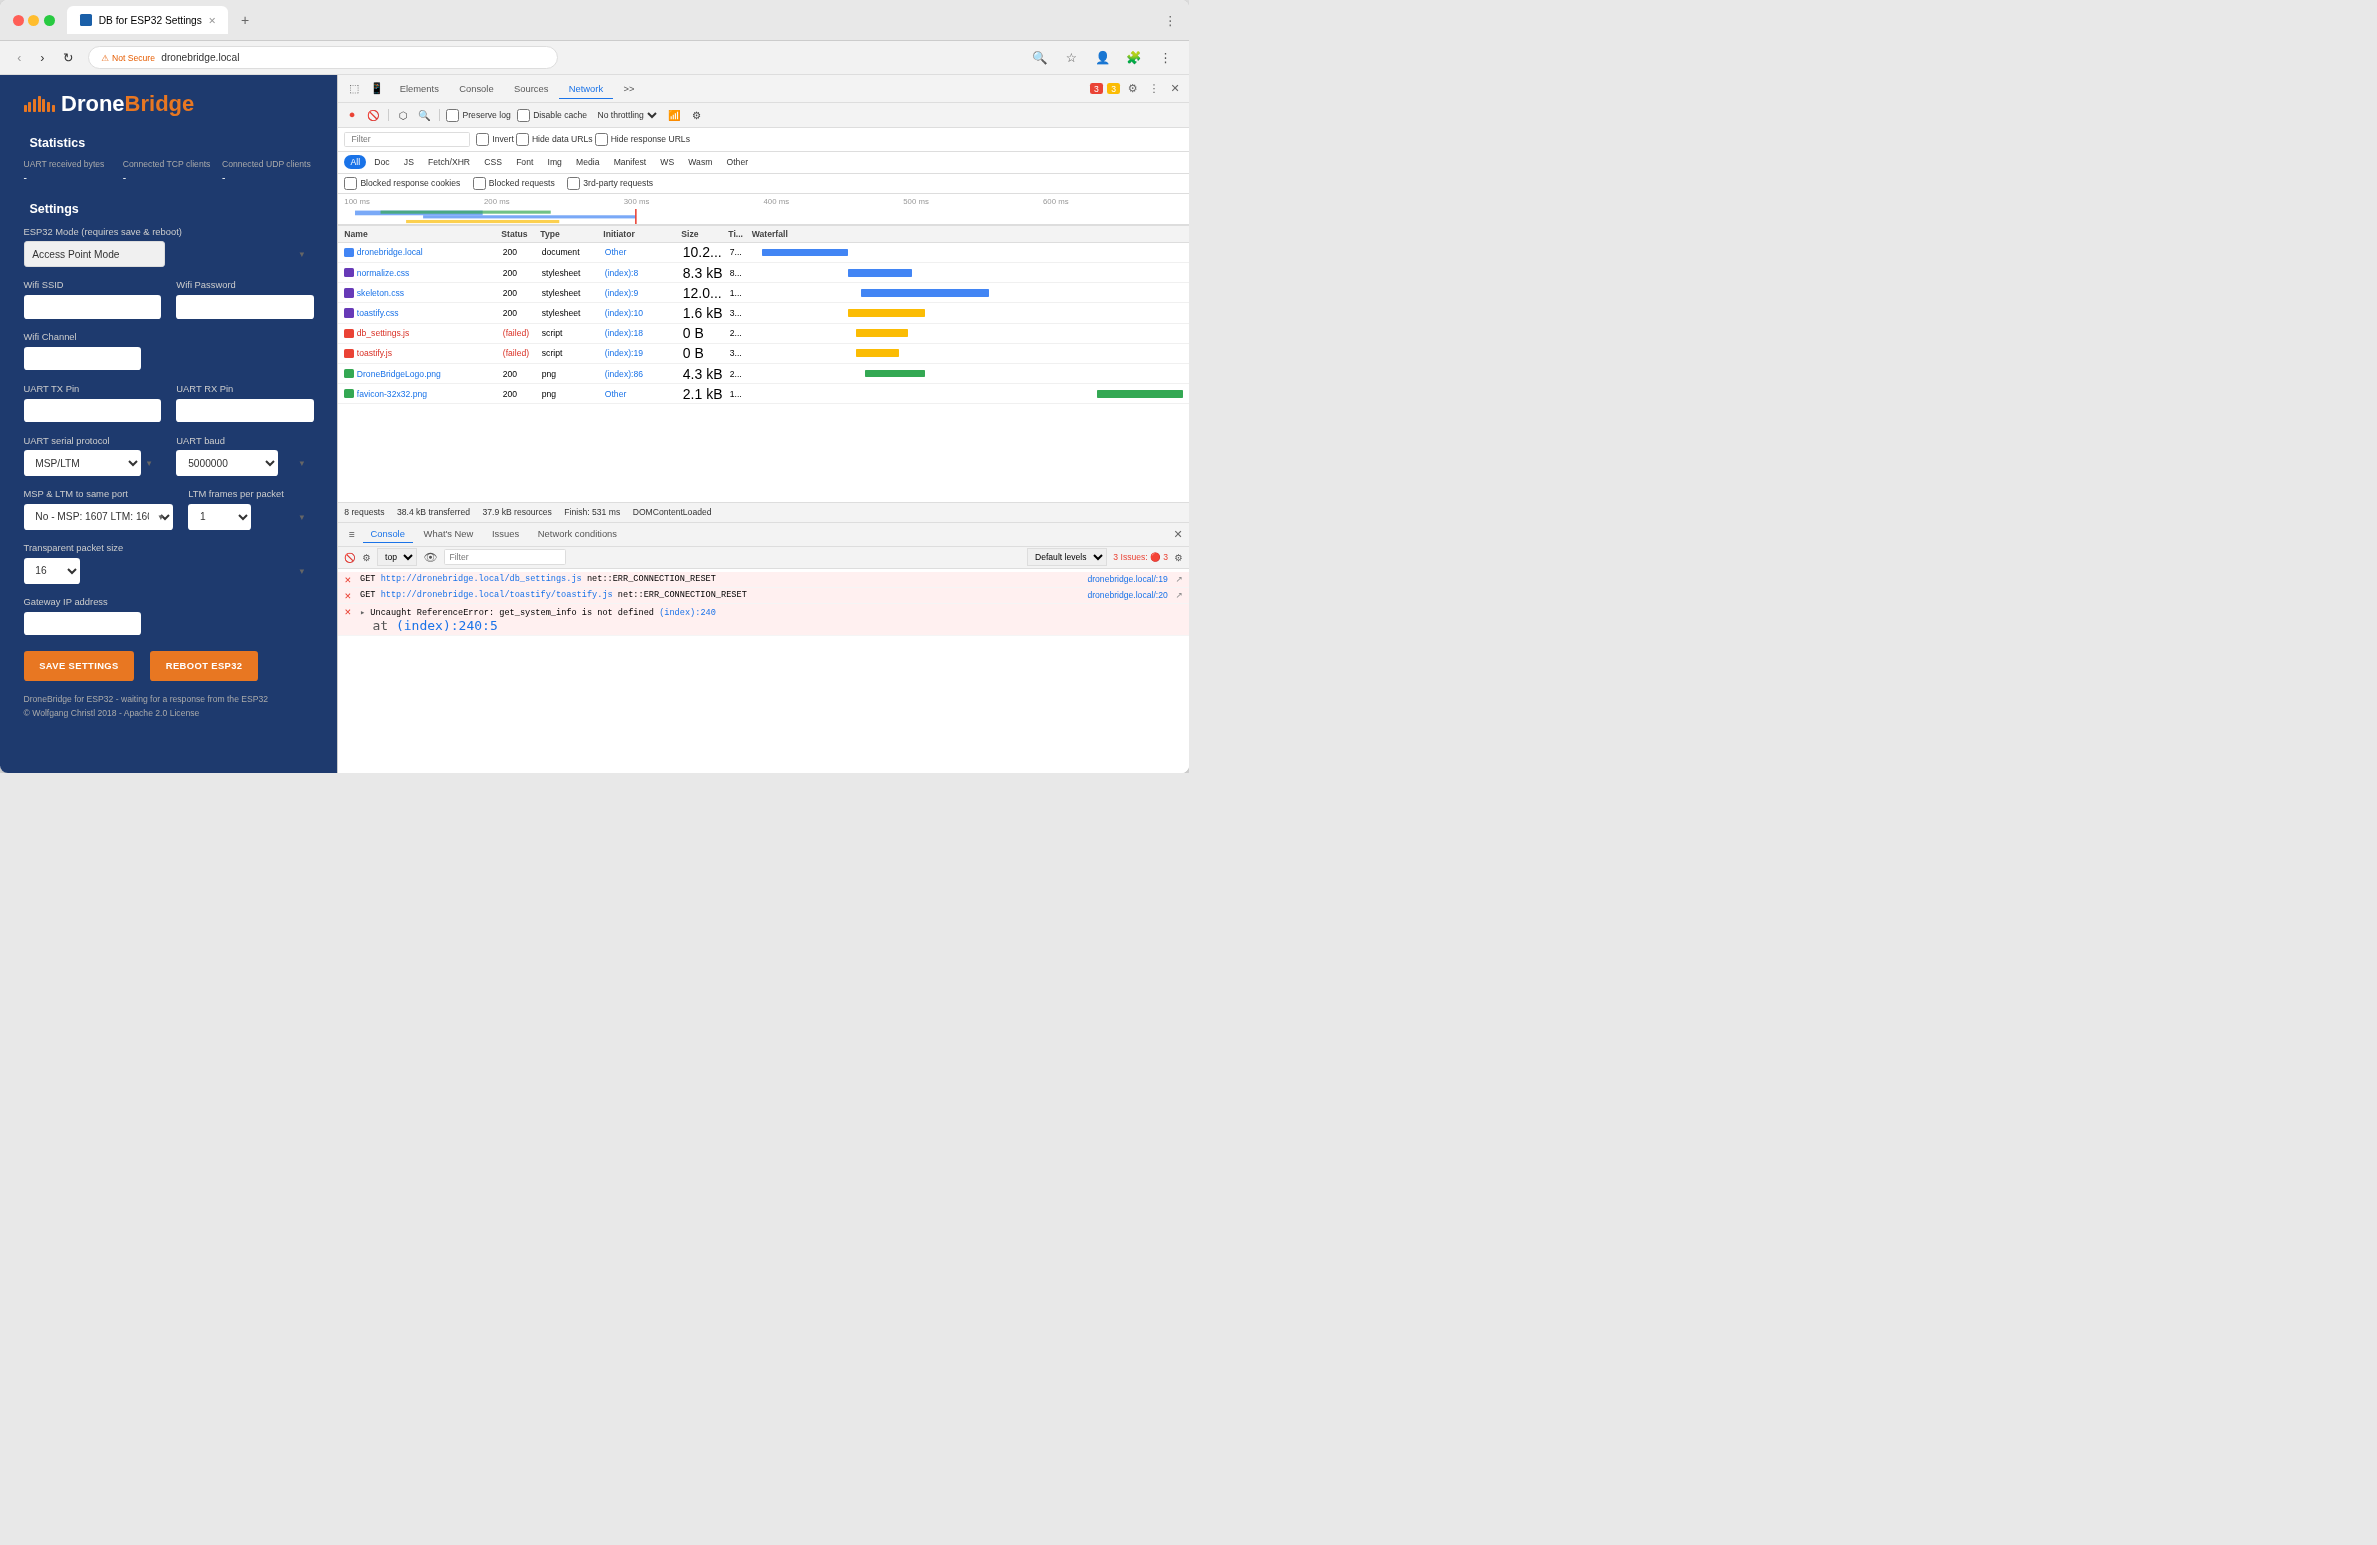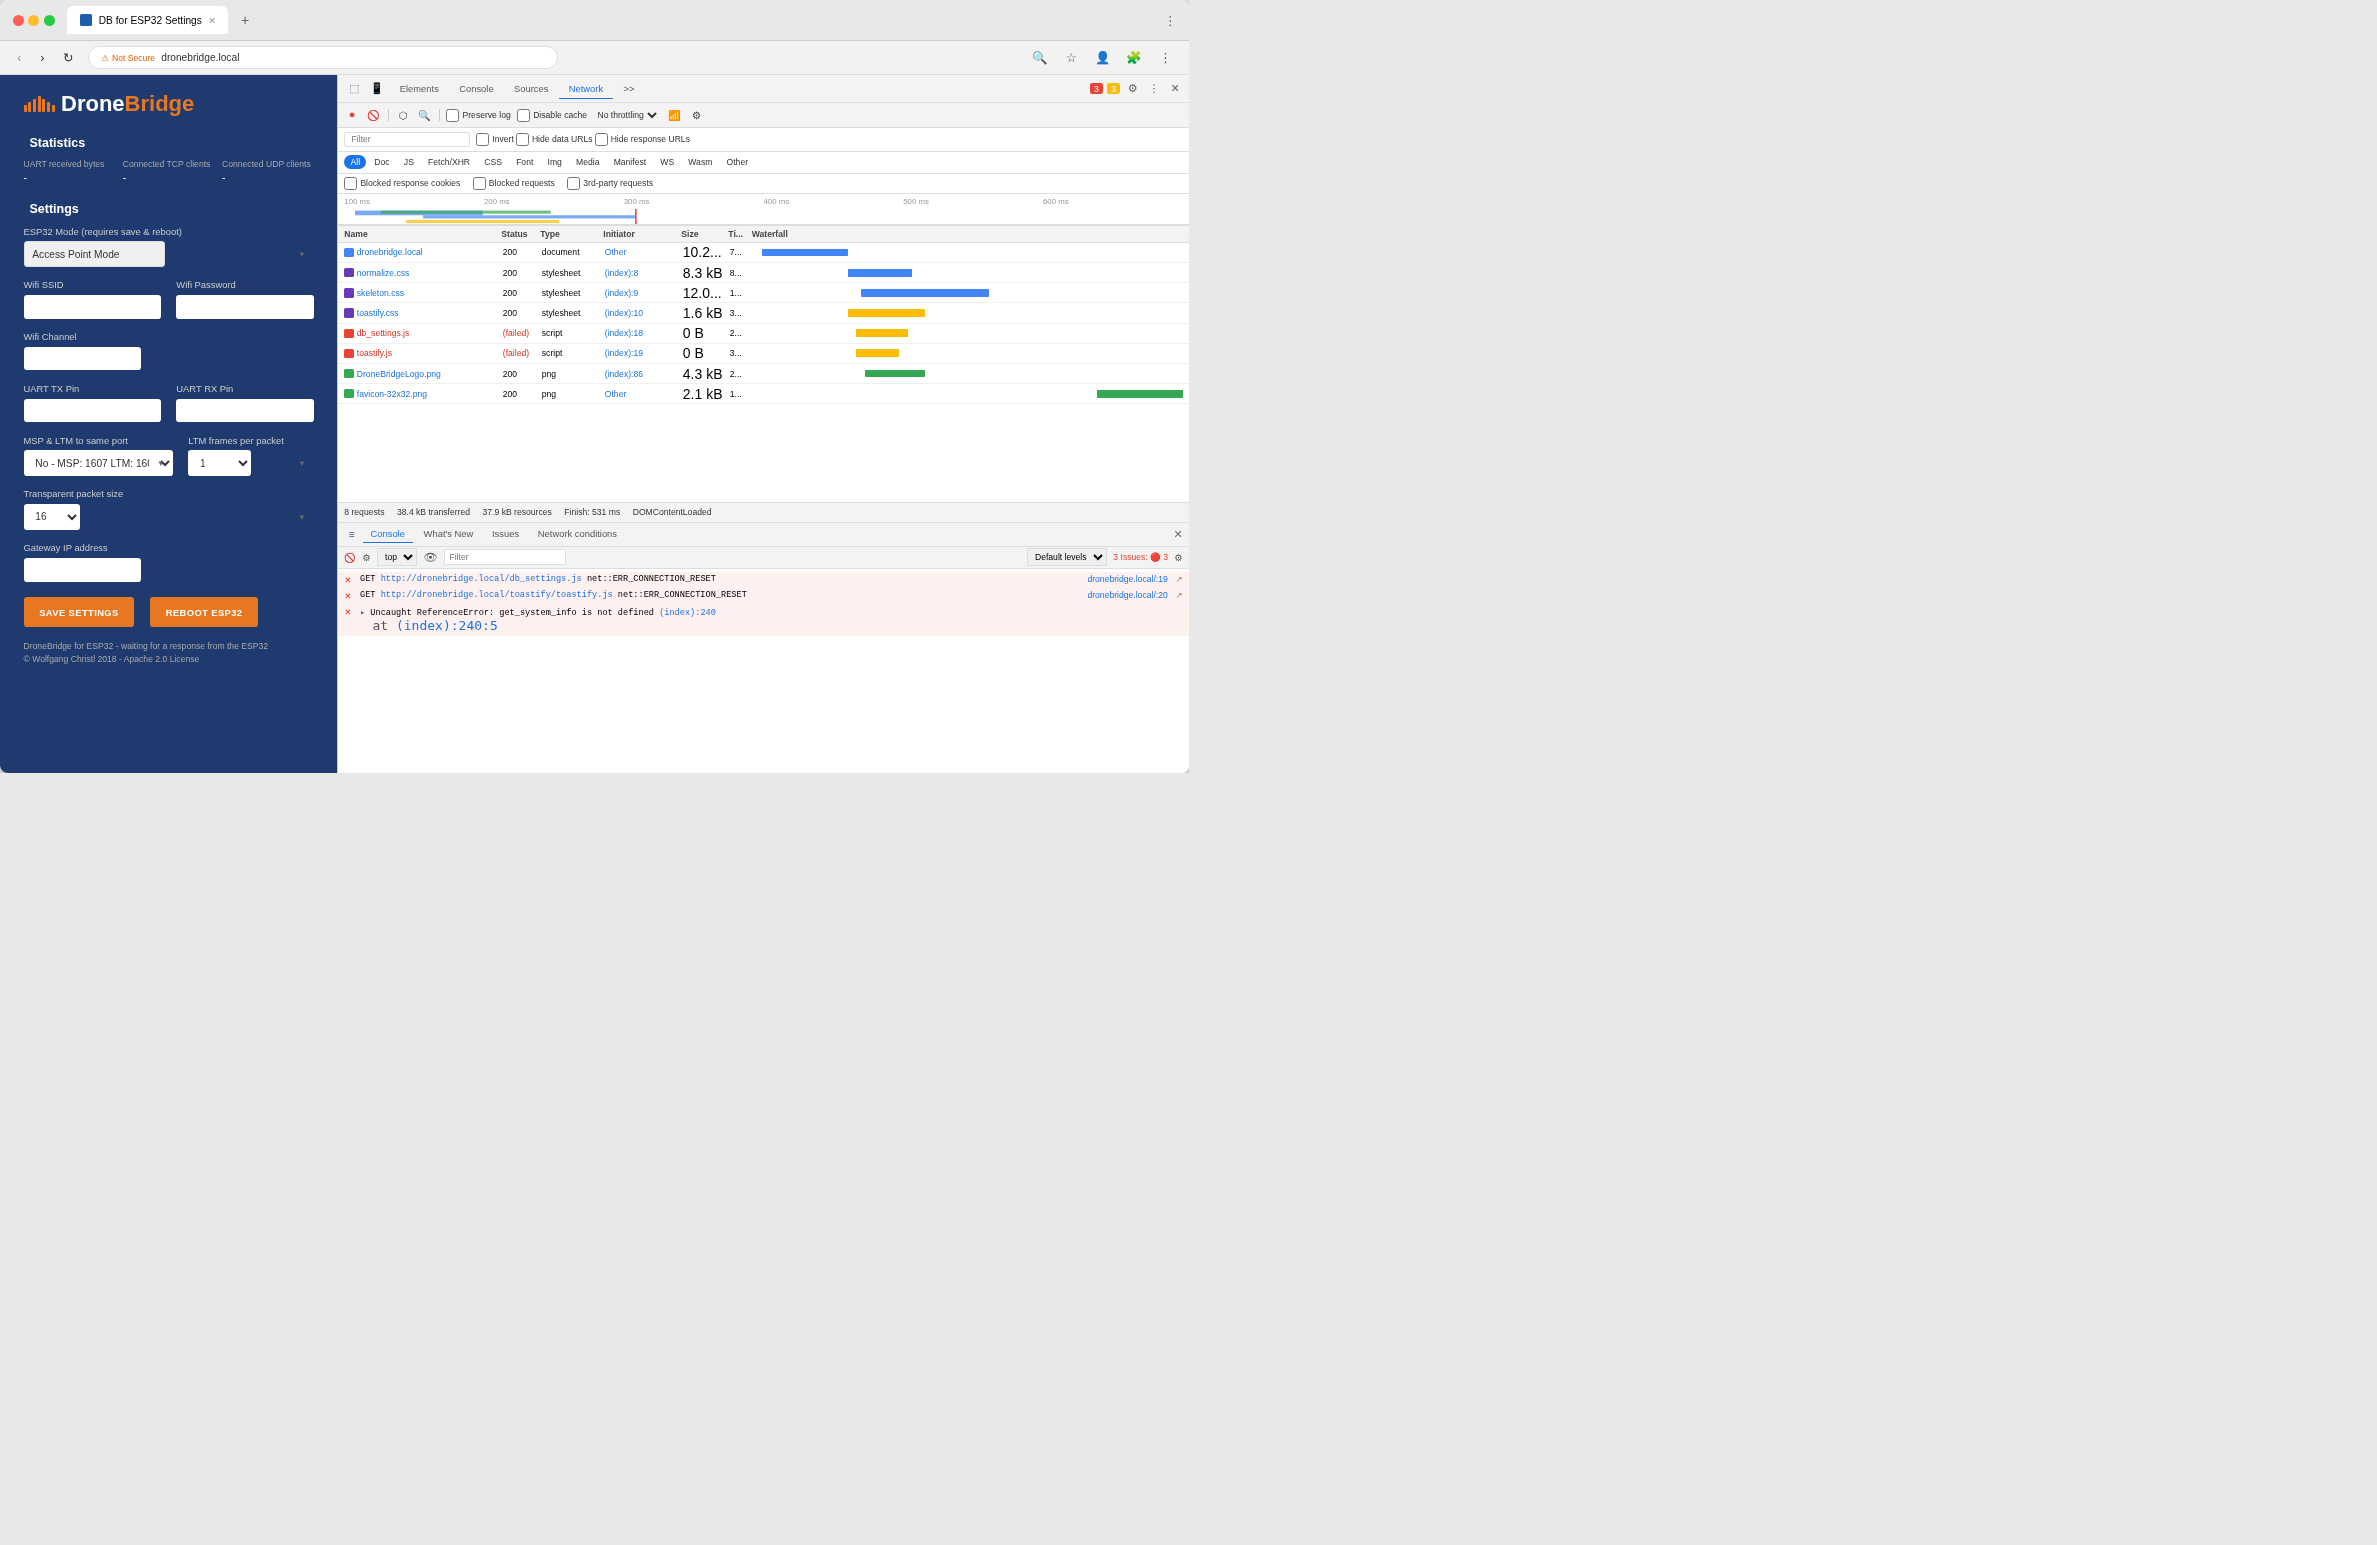--- a/index.html
+++ b/index.html
@@ -245,20 +245,38 @@
           <div class="field-group">
             <label class="field-label">UART TX Pin</label>
             <input type="text" class="field-input" value="" style="">
           </div>
           <div class="field-group">
             <label class="field-label">UART RX Pin</label>
             <input type="text" class="field-input" value="" style="">
           </div>
         </div>
 
+        <div class="field-grid-2">
+          <div class="field-group">
+            <label class="field-label">UART serial protocol</label>
+            <div class="select-wrapper">
+              <select class="field-select" style="width:117px;">
+                <option>MSP/LTM</option>
+              </select>
+            </div>
+          </div>
+          <div class="field-group">
+            <label class="field-label">UART baud</label>
+            <div class="select-wrapper">
+              <select class="field-select" style="width:102px;">
+                <option>5000000</option>
+              </select>
+            </div>
+          </div>
+        </div>
 
         <div class="field-grid-2">
           <div class="field-group">
             <label class="field-label">MSP &amp; LTM to same port</label>
             <div class="select-wrapper">
               <select class="field-select" style="width:149px;">
                 <option>No - MSP: 1607 LTM: 1604</option>
               </select>
             </div>
           </div>

